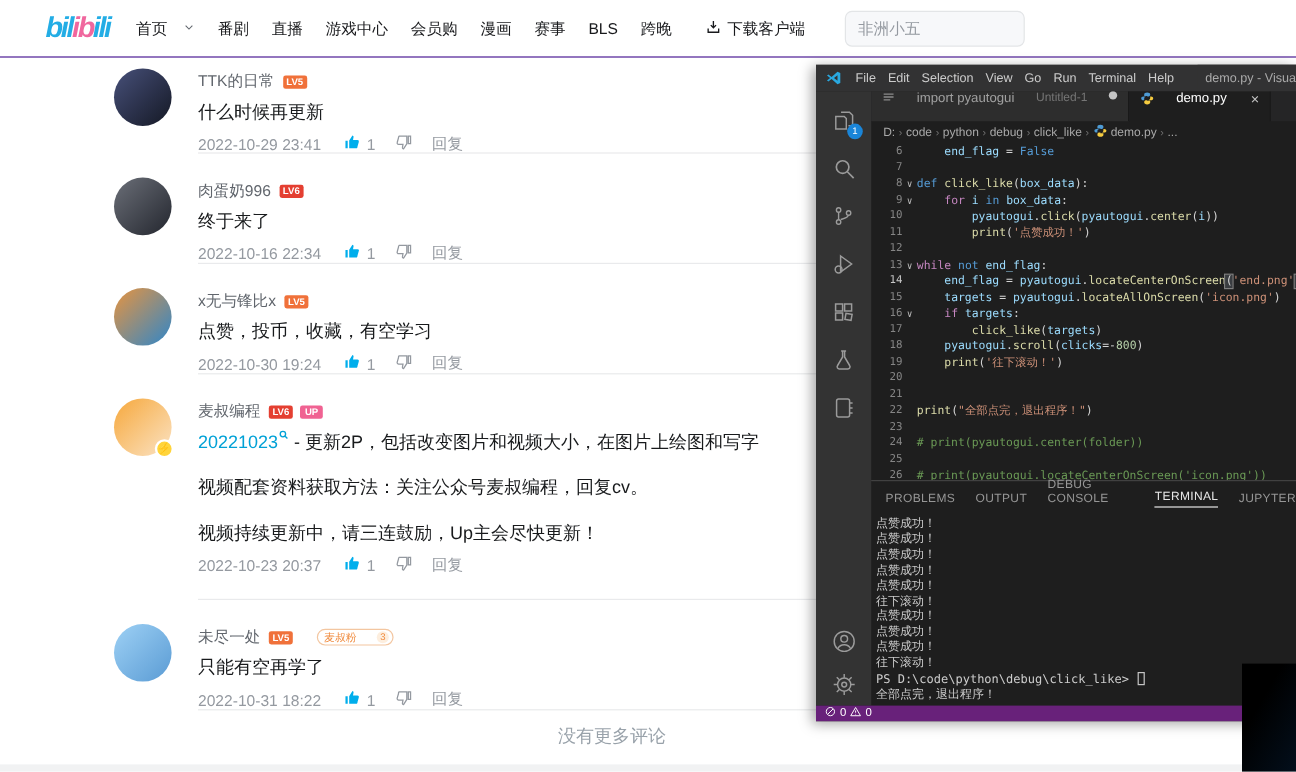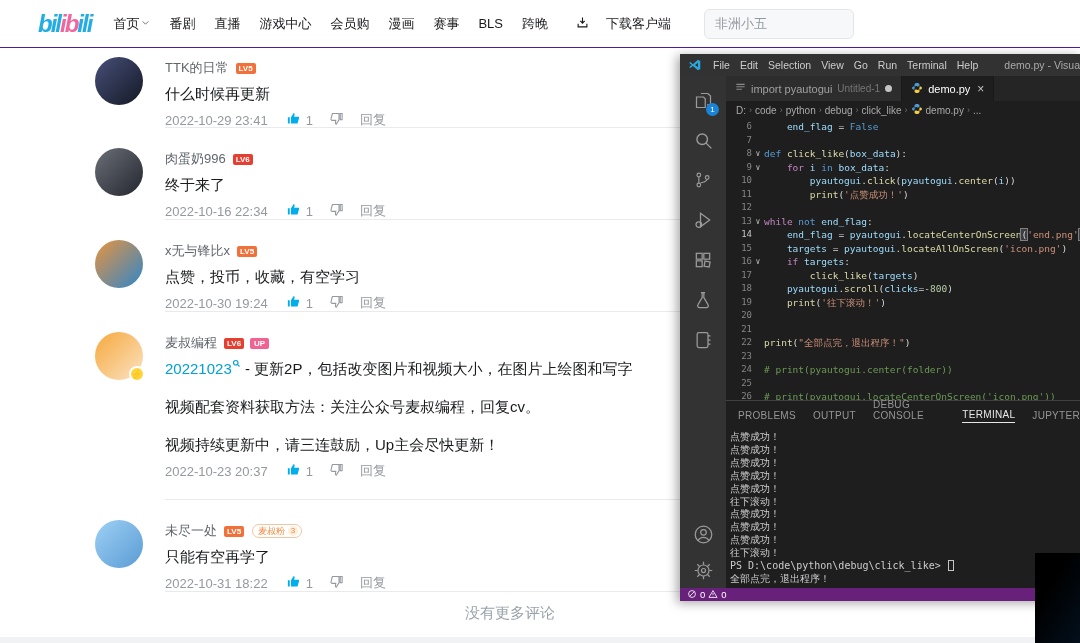--- a/index.html
+++ b/index.html
@@ -6,38 +6,38 @@
   html,body { width:1080px; height:643px; overflow:hidden; background:#fff;
               font-family:"Liberation Sans",sans-serif; }
 
   
   .page { position:absolute; left:0; top:0; width:1080px; height:643px; background:#fff; }
   .nav { position:absolute; left:0; top:0; width:1080px; height:48px; display:flex;
          align-items:center; padding-left:38px; border-bottom:1px solid #4c1d95; }
   .logo { font-size:24px; font-weight:bold; font-style:italic; letter-spacing:-2px;
           margin-right:22px; cursor:pointer; }
   .nav-item { font-size:13px; color:#18191c; margin-right:19px; white-space:nowrap; cursor:pointer;
-              display:inline-flex; gap:2px; }
-  .nav-dl { display:inline-flex; align-items:center; gap:16px; margin-left:8px; }
+              display:inline-flex; gap:14px; }
+  .nav-dl { display:inline-flex; align-items:center; gap:4px; margin-left:8px; }
   .search { margin-left:14px; width:150px; height:30px; border:1px solid #e3e5e7; background:#f7f8fa;
             border-radius:6px; padding:0 10px; font-size:13px; color:#9499a0; outline:none; }
 
   .comments { position:absolute; left:90px; top:48px; width:840px; height:595px; }
   .comment { position:absolute; left:0; display:flex; width:840px; }
   .avatar { width:48px; height:48px; border-radius:50%; margin-left:5px; flex:none; position:relative; cursor:pointer; }
   .sub-badge { position:absolute; right:-2px; bottom:-2px; width:16px; height:16px; border-radius:50%;
                background:#ffd43b; border:2px solid #fff; font-size:9px; line-height:12px; text-align:center; color:#b25900; }
   .c-body { margin-left:22px; padding-top:2px; width:700px; }
   .c-head { display:flex; align-items:center; height:18px; margin-bottom:6px; }
   .c-name { font-size:13px; font-weight:500; color:#61666d; cursor:pointer; }
   .lv { font-size:8px; font-weight:bold; color:#fff; border-radius:2px; padding:1px 3px; margin-left:7px; }
   .up-badge { font-size:8px; font-weight:bold; color:#fff; background:#f06292; border-radius:2px;
               padding:1px 4px; margin-left:6px; }
-  .fan-badge { display:inline-flex; align-items:center; margin-left:8px; border:1px solid #f3c6a0;
-               border-radius:9px; padding:0 3px 0 5px; height:14px; font-size:9px; color:#f08a3c; gap:3px; }
+  .fan-badge { display:inline-flex; align-items:center; margin-left:20px; border:1px solid #f3c6a0;
+               border-radius:9px; padding:0 3px 0 5px; height:14px; font-size:9px; color:#f08a3c; gap:17px; }
   .fan-num { width:10px; height:10px; border-radius:50%; background:#fdeede; font-size:8px;
              line-height:10px; text-align:center; color:#f08a3c; }
   .c-line { font-size:15px; color:#181a1c; line-height:21px; white-space:pre-wrap; }
   .c-gap { height:17px; }
   .c-link { color:#00a1d6; cursor:pointer; }
   .c-meta { margin-top:7px; display:flex; align-items:center; font-size:13px; color:#9499a0; }
   .c-date { margin-right:18px; }
   .m-like { display:inline-flex; align-items:center; gap:5px; cursor:pointer; }
   .m-dis  { margin:0 16px; display:inline-flex; align-items:center; cursor:pointer; }
   .m-reply { cursor:pointer; }
@@ -58,21 +58,21 @@
   .vs-body { flex:1; display:flex; min-height:0; }
   .activitybar { width:46px; background:#333333; flex:none; display:flex; flex-direction:column;
                  align-items:center; padding-top:4px; }
   .act-icon { width:46px; height:40px; display:flex; align-items:center; justify-content:center;
               position:relative; cursor:pointer; }
   .act-badge { position:absolute; right:7px; bottom:4px; min-width:13px; height:13px; border-radius:50%;
                background:#1a85d8; color:#fff; font-size:8px; line-height:13px; text-align:center; }
   .act-spacer { margin-top:auto; }
   .editor-col { flex:1; display:flex; flex-direction:column; min-width:0; }
   .tabsbar { height:25px; background:#252526; display:flex; flex:none; }
-  .tab { display:flex; align-items:center; padding:0 9px; font-size:11px; gap:5px;
+  .tab { display:flex; align-items:flex-start; padding:0 9px; font-size:11px; gap:18px;
          border-right:1px solid #191919; cursor:pointer; white-space:nowrap; }
   .tab.inactive { background:#2d2d2d; color:#a0a0a0; }
   .tab.active { background:#1e1e1e; color:#ffffff; }
   .tab-desc { color:#767676; font-size:10px; }
   .tab-dirty { width:7px; height:7px; border-radius:50%; background:#c4c4c4; }
   .tab-close { color:#c5c5c5; font-size:12px; margin-left:2px; }
   .breadcrumb { height:18px; display:flex; align-items:center; font-size:10px; color:#a9a9a9;
                 padding-left:10px; flex:none; }
   .bc-item { display:inline-flex; align-items:center; gap:3px; cursor:pointer; }
   .bc-sep { color:#6f6f6f; padding:0 3px; font-size:9px; }

